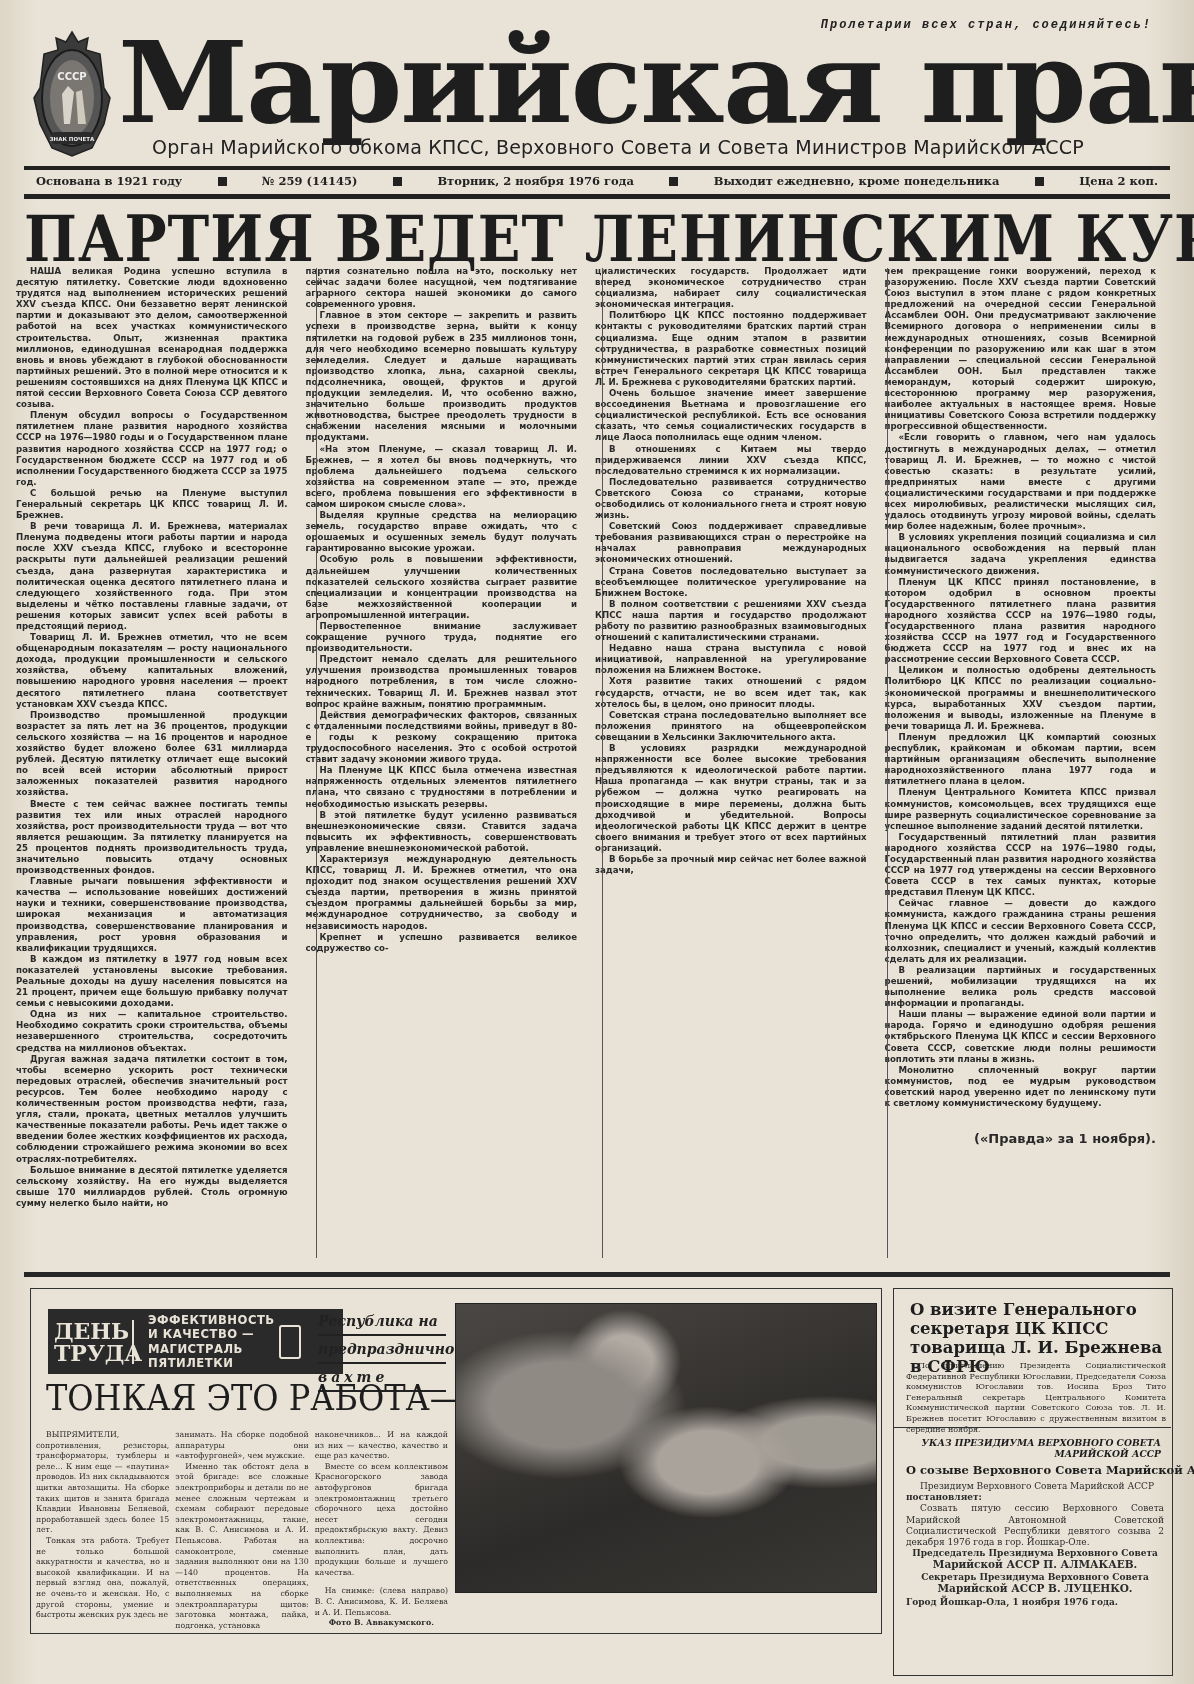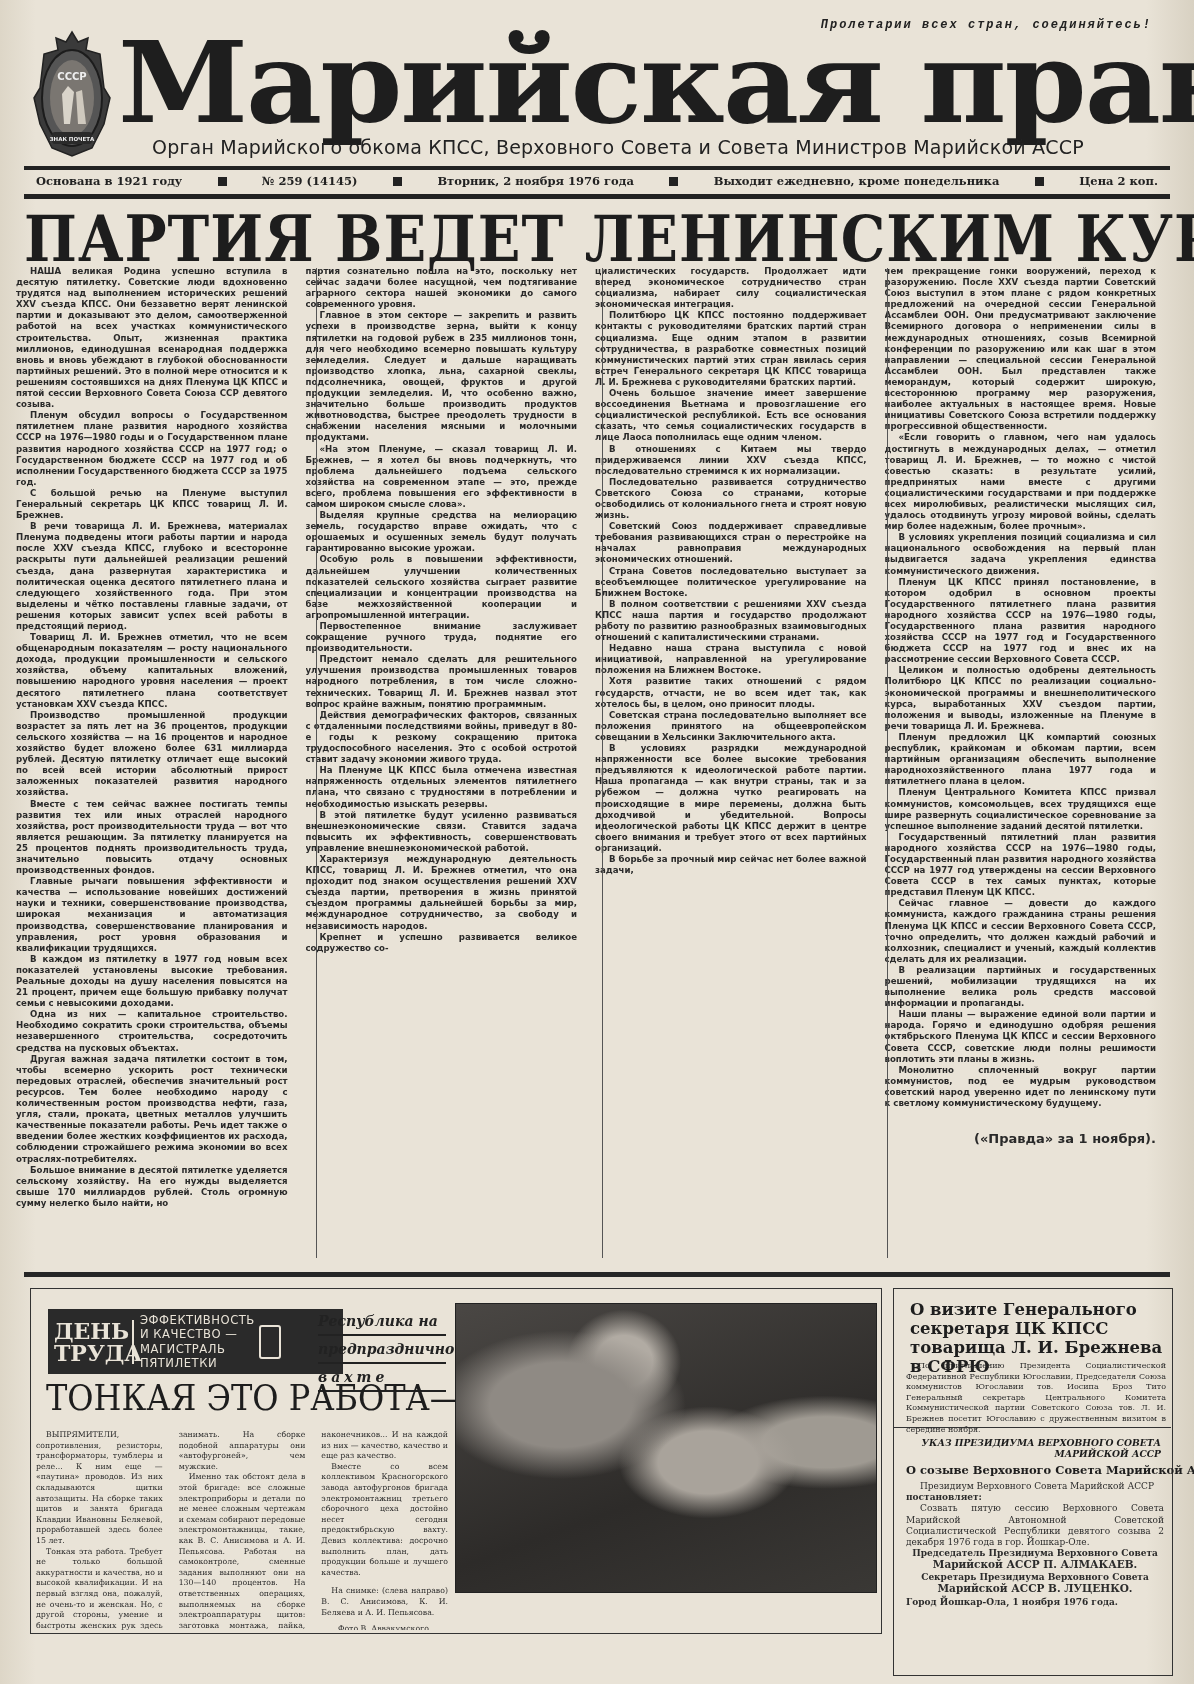--- a/index.html
+++ b/index.html
@@ -39,36 +39,36 @@
   .colsep { position:absolute; top:268px; width:1px; height:990px; background:#555; }
   .source { text-align:right; font-size:13px; margin-top:24px; }
   
   .bottom-rule { position:absolute; left:24px; right:24px; top:1272px; height:5px; background:#262626; }
   .bottom-box { position:absolute; left:30px; top:1288px; width:850px; height:344px;
     border:1px solid #333; }
   .badge { position:absolute; left:48px; top:1309px; width:295px; height:65px; background:#2a2a2a;
     display:flex; align-items:center; color:#e9e3d7; }
   .badge .day { font-family:"DejaVu Serif", serif; font-weight:900; font-size:22px; line-height:22px;
     padding:0 6px; width:72px; border-right:2px solid #e9e3d7; text-align:center; }
-  .badge .mot { font-family:"DejaVu Sans", sans-serif; font-weight:normal; font-size:11.6px;
-    line-height:14.5px; padding-left:6px; letter-spacing:0.5px; }
+  .badge .mot { font-family:"DejaVu Sans", sans-serif; font-weight:bold; font-size:11.6px;
+    line-height:14.5px; padding-left:6px; letter-spacing:0.5px;margin-left:8px; }
   .badge .logo { width:18px; height:30px; border:2px solid #e9e3d7; margin-left:4px; border-radius:3px; }
   .rubric { position:absolute; left:318px; top:1308px; width:128px; font-family:"DejaVu Serif", serif;
     font-style:italic; font-weight:bold; font-size:14px; line-height:26px; color:#222; }
   .rubric div { border-bottom:2px solid #222; }
   .rubric div:last-child { letter-spacing:4px; }
   .sub-head { position:absolute; left:46px; top:1380px; width:400px; font-family:"DejaVu Serif", serif;
     font-size:32px; line-height:36px; color:#1d1d1d; white-space:nowrap; transform:scaleY(1.12); }
   .small-cols { position:absolute; left:36px; top:1430px; width:412px; height:200px;
-    display:grid; grid-template-columns:repeat(3,1fr); column-gap:16px; }
+    display:grid; grid-template-columns:repeat(3,1fr); column-gap:6px; }
   .small-cols .c { font-family:"DejaVu Serif", serif; font-size:7.8px; line-height:10.6px;
     text-align:justify; color:#2b2b2b; overflow:hidden; }
   .small-cols p { margin:0; text-indent:10px; }
   .small-cols .caption { margin-top:8px; }
-  .small-cols .credit { text-align:center; margin-top:6px; font-weight:normal; }
+  .small-cols .credit { text-align:center; font-weight:bold; }
   .photo { position:absolute; left:455px; top:1303px; width:420px; height:288px;
     background: radial-gradient(ellipse at 25% 35%, #8f8a84 0 16%, transparent 28%),
       radial-gradient(ellipse at 60% 55%, #a9a39b 0 14%, transparent 25%),
       radial-gradient(ellipse at 88% 48%, #9f9a92 0 12%, transparent 22%),
       radial-gradient(ellipse at 40% 20%, #b1aba3 0 8%, transparent 16%),
       linear-gradient(160deg,#4a4744,#2d2b29 60%,#3a3835);
     border:1px solid #222; }
   
   .visit-box { position:absolute; left:893px; top:1288px; width:278px; height:386px;
     border:1px solid #333; }
@@ -130,21 +130,21 @@
     <div class="col">
       <p>НАША великая Родина успешно вступила в десятую пятилетку. Советские люди вдохновенно трудятся над выполнением исторических решений XXV съезда КПСС. Они беззаветно верят ленинской партии и доказывают это делом, самоотверженной работой на всех участках коммунистического строительства. Опыт, жизненная практика миллионов, единодушная всенародная поддержка вновь и вновь убеждают в глубокой обоснованности партийных решений. Это в полной мере относится и к решениям состоявшихся на днях Пленума ЦК КПСС и пятой сессии Верховного Совета Союза ССР девятого созыва.</p>
       <p>Пленум обсудил вопросы о Государственном пятилетнем плане развития народного хозяйства СССР на 1976—1980 годы и о Государственном плане развития народного хозяйства СССР на 1977 год; о Государственном бюджете СССР на 1977 год и об исполнении Государственного бюджета СССР за 1975 год.</p>
       <p>С большой речью на Пленуме выступил Генеральный секретарь ЦК КПСС товарищ Л. И. Брежнев.</p>
       <p>В речи товарища Л. И. Брежнева, материалах Пленума подведены итоги работы партии и народа после XXV съезда КПСС, глубоко и всесторонне раскрыты пути дальнейшей реализации решений съезда, дана развернутая характеристика и политическая оценка десятого пятилетнего плана и следующего хозяйственного года. При этом выделены и чётко поставлены главные задачи, от решения которых зависит успех всей работы в предстоящий период.</p>
       <p>Товарищ Л. И. Брежнев отметил, что не всем общенародным показателям — росту национального дохода, продукции промышленности и сельского хозяйства, объему капитальных вложений, повышению народного уровня населения — проект десятого пятилетнего плана соответствует установкам XXV съезда КПСС.</p>
       <p>Производство промышленной продукции возрастет за пять лет на 36 процентов, продукции сельского хозяйства — на 16 процентов и народное хозяйство будет вложено более 631 миллиарда рублей. Десятую пятилетку отличает еще высокий по всей всей истории абсолютный прирост заложенных показателей развития народного хозяйства.</p>
       <p>Вместе с тем сейчас важнее постигать темпы развития тех или иных отраслей народного хозяйства, рост производительности труда — вот что является решающим. За пятилетку планируется на 25 процентов поднять производительность труда, значительно повысить отдачу основных производственных фондов.</p>
       <p>Главные рычаги повышения эффективности и качества — использование новейших достижений науки и техники, совершенствование производства, широкая механизация и автоматизация производства, совершенствование планирования и управления, рост уровня образования и квалификации трудящихся.</p>
       <p>В каждом из пятилетку в 1977 год новым всех показателей установлены высокие требования. Реальные доходы на душу населения повысятся на 21 процент, причем еще большую прибавку получат семьи с невысокими доходами.</p>
-      <p>Одна из них — капитальное строительство. Необходимо сократить сроки строительства, объемы незавершенного строительства, сосредоточить средства на пусковых объектах.</p>
+      <p>Одна из них — капитальное строительство. Необходимо сократить сроки строительства, объемы незавершенного строительства, сосредоточить средства на миллионов объектах.</p>
       <p>Другая важная задача пятилетки состоит в том, чтобы всемерно ускорить рост технически передовых отраслей, обеспечив значительный рост ресурсов. Тем более необходимо народу с количественным ростом производства нефти, газа, угля, стали, проката, цветных металлов улучшить качественные показатели работы. Речь идет также о введении более жестких коэффициентов их расхода, соблюдении строжайшего режима экономии во всех отраслях-потребителях.</p>
       <p>Большое внимание в десятой пятилетке уделяется сельскому хозяйству. На его нужды выделяется свыше 170 миллиардов рублей. Столь огромную сумму нелегко было найти, но</p>
     </div>
     <div class="col">
       <p style="text-indent:0">партия сознательно пошла на это, поскольку нет сейчас задачи более насущной, чем подтягивание аграрного сектора нашей экономики до самого современного уровня.</p>
       <p>Главное в этом секторе — закрепить и развить успехи в производстве зерна, выйти к концу пятилетки на годовой рубеж в 235 миллионов тонн, для чего необходимо всемерно повышать культуру земледелия. Следует и дальше наращивать производство хлопка, льна, сахарной свеклы, подсолнечника, овощей, фруктов и другой продукции земледелия. И, что особенно важно, значительно больше производить продуктов животноводства, быстрее преодолеть трудности в снабжении населения мясными и молочными продуктами.</p>
       <p>«На этом Пленуме, — сказал товарищ Л. И. Брежнев, — я хотел бы вновь подчеркнуть, что проблема дальнейшего подъема сельского хозяйства на современном этапе — это, прежде всего, проблема повышения его эффективности в самом широком смысле слова».</p>
       <p>Выделяя крупные средства на мелиорацию земель, государство вправе ожидать, что с орошаемых и осушенных земель будут получать гарантированно высокие урожаи.</p>
       <p>Особую роль в повышении эффективности, дальнейшем улучшении количественных показателей сельского хозяйства сыграет развитие специализации и концентрации производства на базе межхозяйственной кооперации и агропромышленной интеграции.</p>
       <p>Первостепенное внимание заслуживает сокращение ручного труда, поднятие его производительности.</p>

